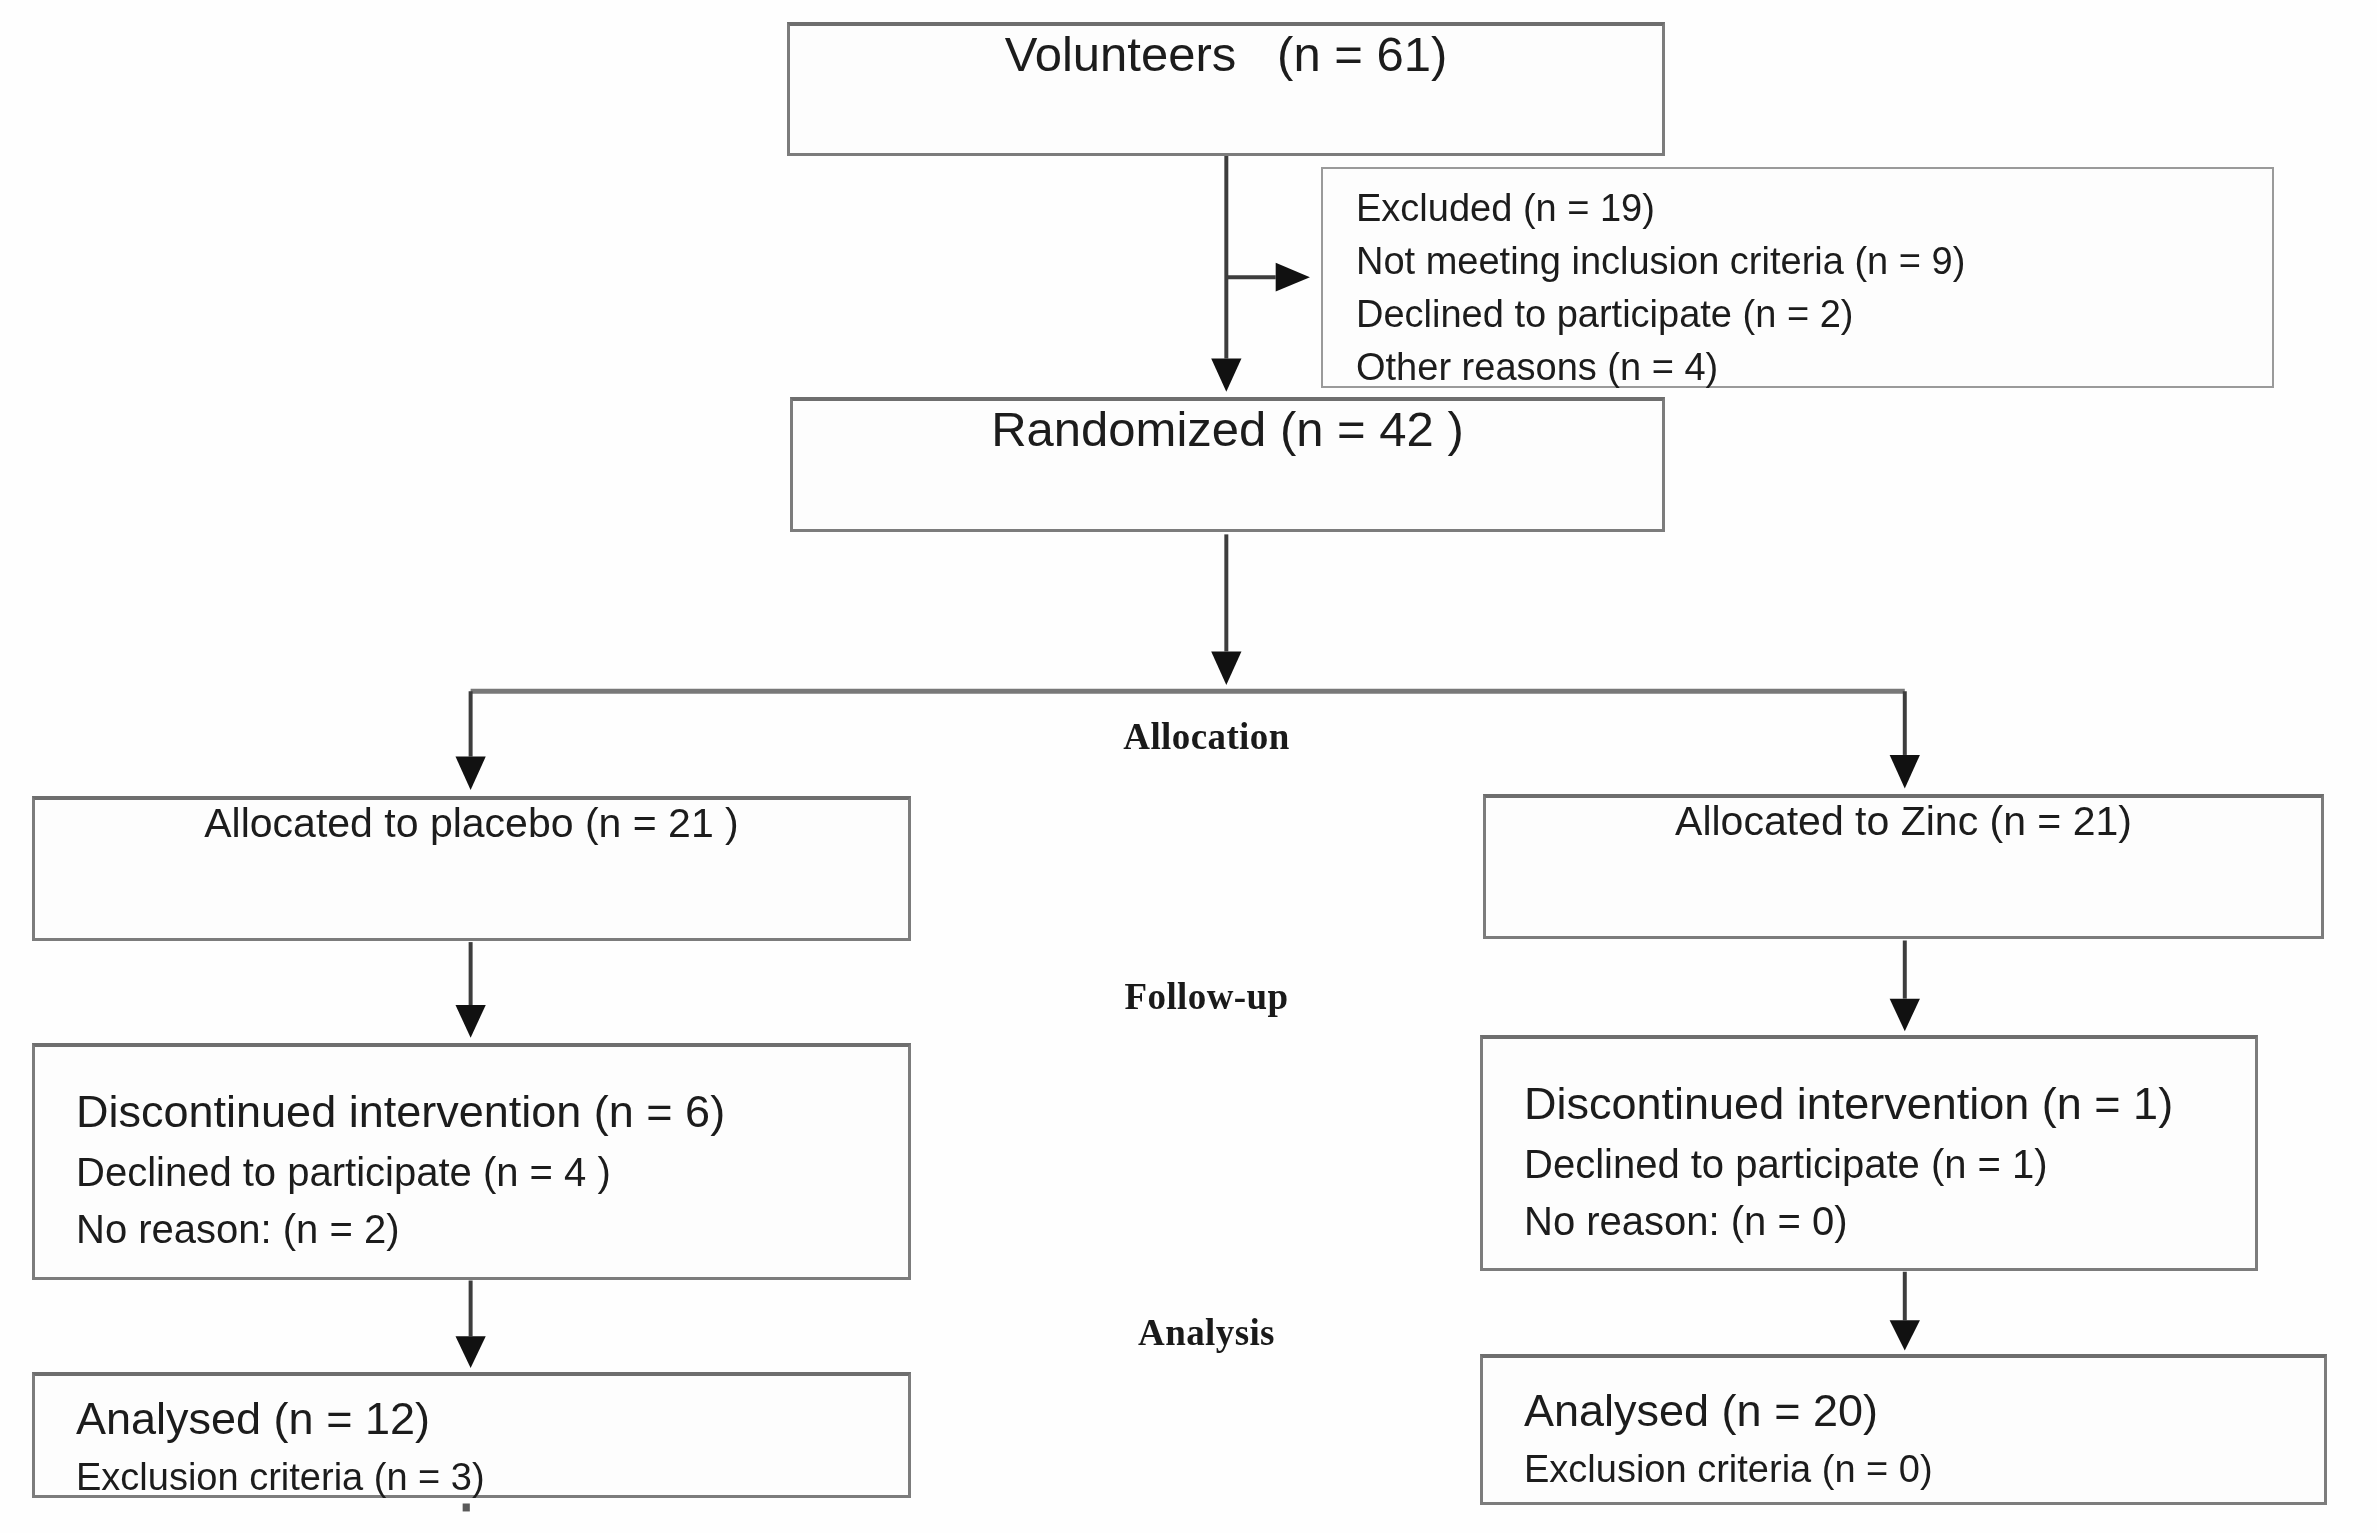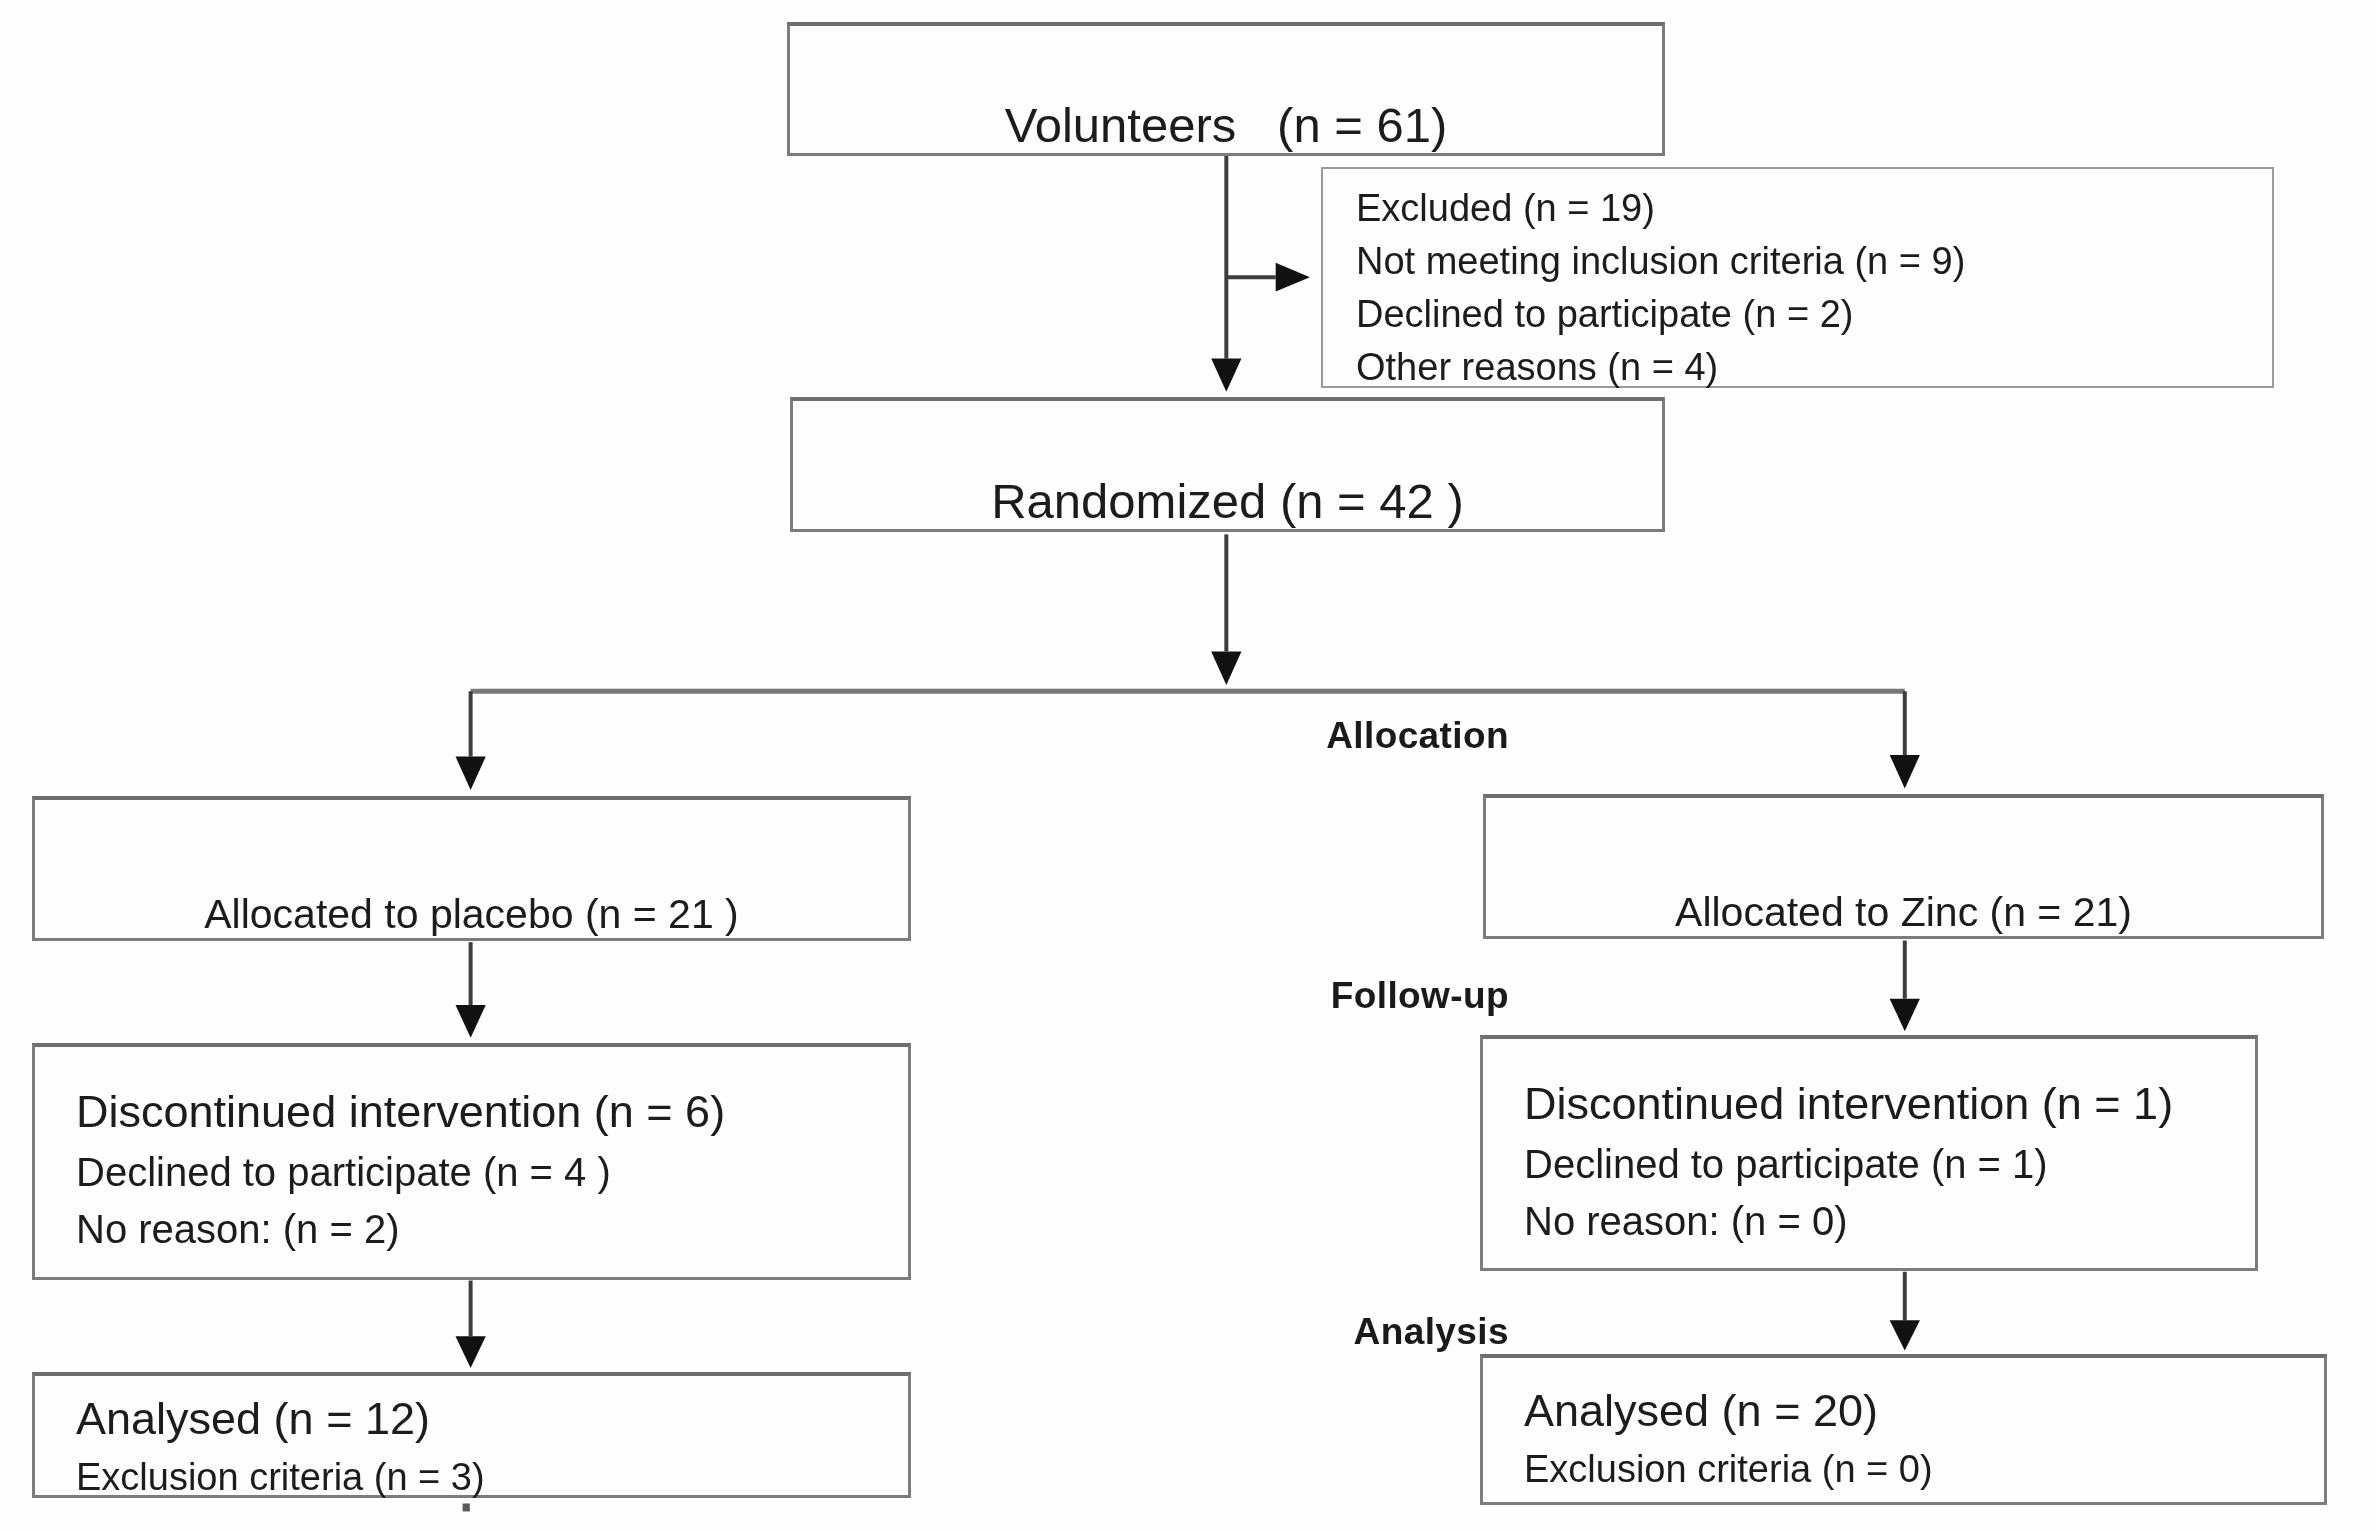--- a/index.html
+++ b/index.html
@@ -19,21 +19,21 @@
   .box {
     position: absolute;
     box-sizing: border-box;
     border: 3.2px solid #7c7c7c;
     border-top-width: 4.8px;
     border-top-color: #6e6e6e;
     background: #fdfdfd;
   }
   .box.centered {
     display: flex;
-    align-items: flex-end;
+    align-items: flex-start;
     justify-content: center;
     text-align: center;
   }
   .box .label {
     white-space: pre;
   }
   
   #box-volunteers   { left: 787px;  top: 21.5px;   width: 878px; height: 134px; font-size: 49px; }
   #box-excluded     { left: 1321px; top: 167px;  width: 953px; height: 221px;
                       border-width: 2.4px; border-color: #9a9a9a;
@@ -61,25 +61,26 @@
   }
   .box .sub-line.small {
     font-size: 38px;
     line-height: 53px;
   }
   
   .stage-label {
     position: absolute;
     left: 904px;
     width: 605px;
-    text-align: right;
+    text-align: center;
     font-weight: bold;
     font-size: 37px;
     color: #1a1a1a;
     letter-spacing: 0.4px;
+    font-family: Liberation Serif, serif;
   }
   #label-allocation { top: 715px; }
   #label-followup   { top: 975px; }
   #label-analysis   { top: 1311px; }
   
   #connectors {
     position: absolute;
     left: 0; top: 0;
     width: 2377px;
     height: 1533px;

